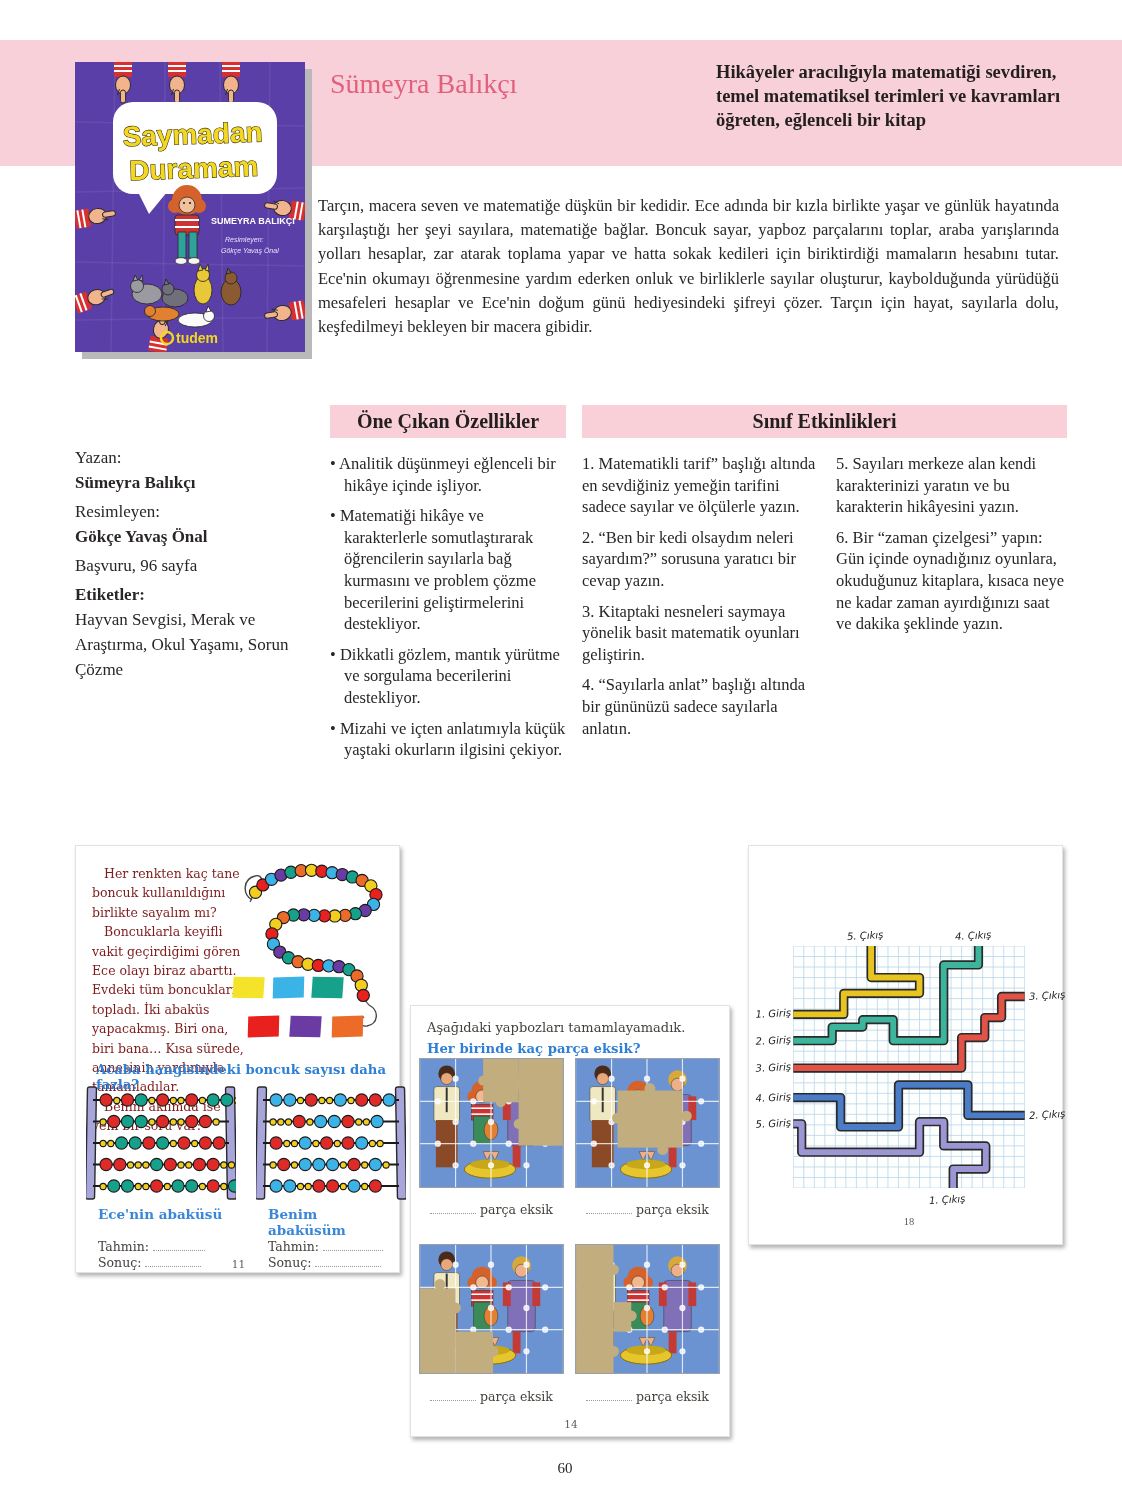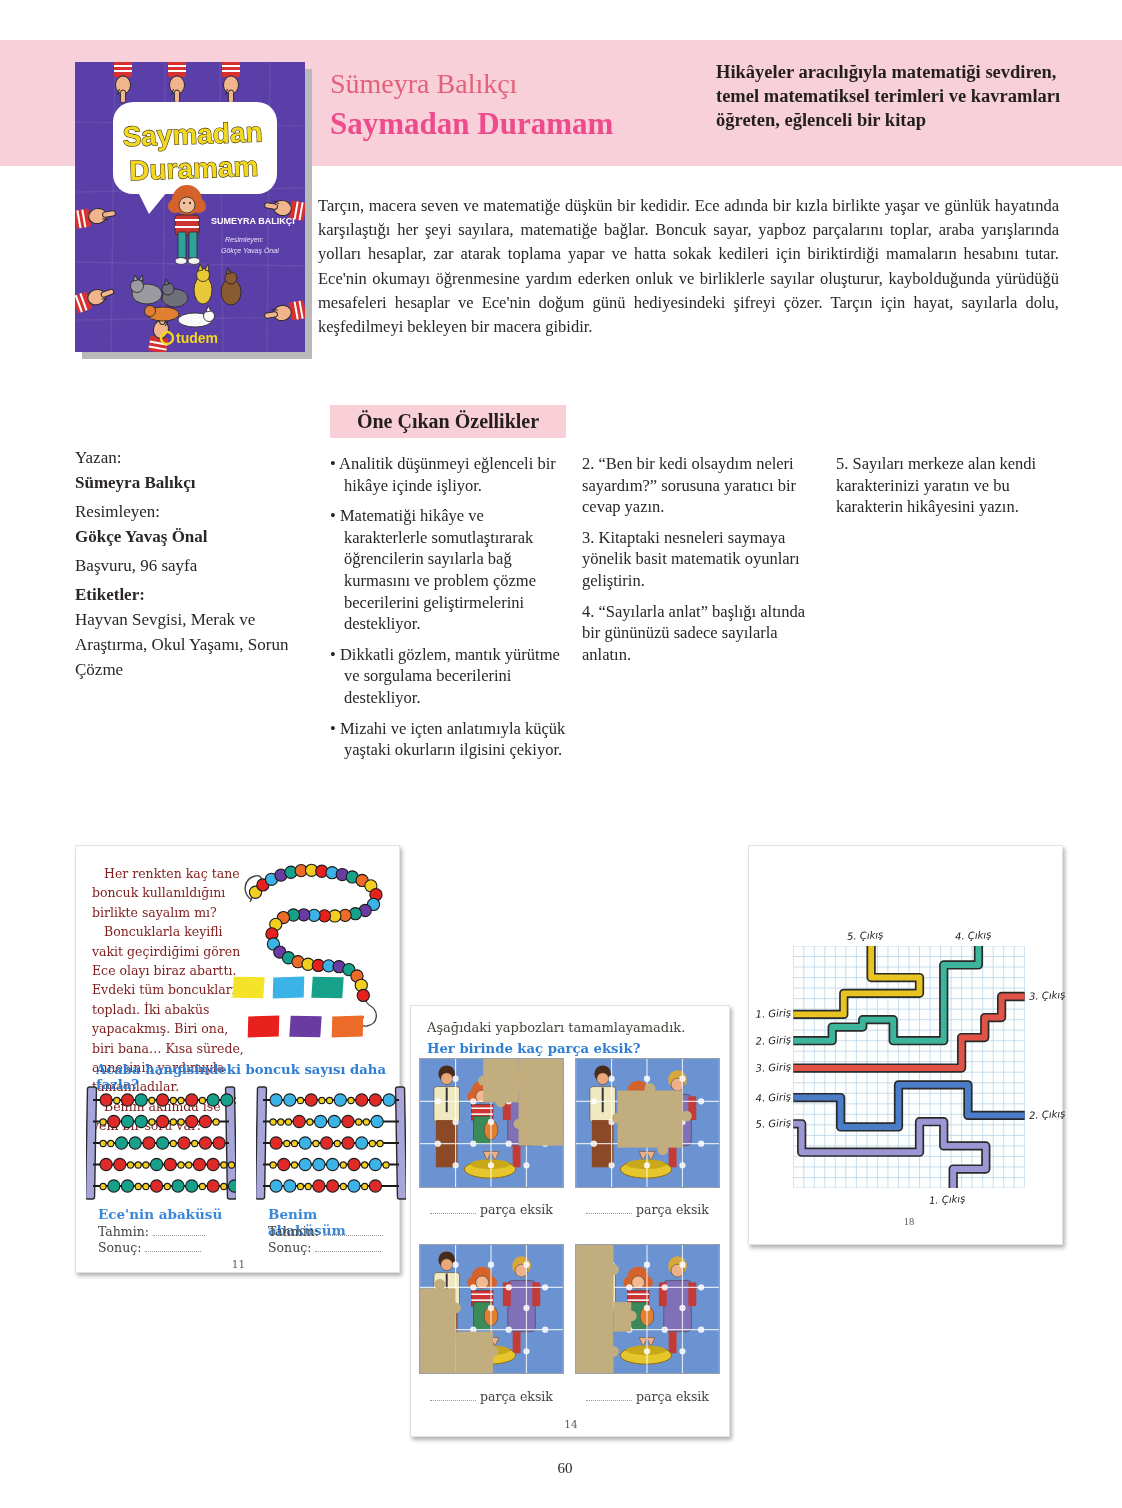--- a/index.html
+++ b/index.html
@@ -47,21 +47,21 @@
   .pageA { left:75px;  top:845px;  width:325px; height:428px; }
   .pageB { left:410px; top:1005px; width:320px; height:432px; }
   .pageC { left:748px; top:845px;  width:315px; height:400px; }
   .bookfont { font-family:"DejaVu Serif", serif; }
 
   
   .pa-text { left:16px; top:18px; width:158px; font-size:12.5px; line-height:19.4px; color:#7f1d1d; }
   .pa-text p { text-indent:12px; }
   .pa-question { left:20px; top:216px; width:300px; font-size:13.2px; font-weight:bold; color:#2f7fd4; }
   .pa-label { font-size:13.5px; font-weight:bold; color:#3a87d8; }
-  .pa-fill { font-size:12.5px; color:#45413d; margin-top:0; }
+  .pa-fill { font-size:12.5px; color:#45413d; margin-top:15px; }
   .dotline { display:inline-block; border-bottom:1px dotted #9a9a9a; height:10px; }
   .pgnum { font-size:10.5px; color:#5a5a5a; text-align:center; }
 
   
   .pb-line1 { left:16px; top:14px; width:290px; font-size:13px; color:#45413d; }
   .pb-line2 { left:16px; top:35px; width:290px; font-size:13.2px; font-weight:bold; color:#2f7fd4; }
   .puzzle { width:145px; height:130px; border:1px solid #9aa0a8; }
   .pb-cap { width:145px; text-align:center; font-size:12.5px; color:#45413d; }
 
   
@@ -71,21 +71,20 @@
 
   .footer-num { left:4px; top:1460px; width:1122px; text-align:center; font-size:15px; color:#2a2627; }
 </style>
 </head>
 <body>
 
 <div class="sheet">
 
   <div class="abs banner"></div>
   <div class="abs author-title">Sümeyra Balıkçı</div>
-  <div class="abs book-title">Saymadan Duramam</div>
   <div class="abs tagline">Hikâyeler aracılığıyla matematiği sevdiren,
 temel matematiksel terimleri ve kavramları
 öğreten, eğlenceli bir kitap</div>
 
   <div class="abs cover">
     <svg width="230" height="290" viewBox="0 0 230 290">
       <defs>
         <g id="hand">
           <rect x="0" y="-9" width="15" height="18" fill="#d83030"></rect>
           <line x1="4" y1="-9" x2="4" y2="9" stroke="#fff" stroke-width="2"></line>
@@ -168,45 +167,48 @@
       <g>
         <circle cx="92" cy="276" r="6" fill="none" stroke="#f2d820" stroke-width="2.4"></circle>
         <text x="101" y="281" font-family="Liberation Sans, sans-serif" font-size="14" font-weight="bold" fill="#f2d820">tudem</text>
       </g>
     </svg>
   </div>
 
   <div class="abs descr">Tarçın, macera seven ve matematiğe düşkün bir kedidir. Ece adında bir kızla birlikte yaşar ve günlük hayatında karşılaştığı her şeyi sayılara, matematiğe bağlar. Boncuk sayar, yapboz parçalarını toplar, araba yarışlarında yolları hesaplar, zar atarak toplama yapar ve hatta sokak kedileri için biriktirdiği mamaların hesabını tutar. Ece'nin okumayı öğrenmesine yardım ederken onluk ve birliklerle sayılar oluşturur, kaybolduğunda yürüdüğü mesafeleri hesaplar ve Ece'nin doğum günü hediyesindeki şifreyi çözer. Tarçın için hayat, sayılarla dolu, keşfedilmeyi bekleyen bir macera gibidir.</div>
 
   <div class="abs sec-bar features-bar">Öne Çıkan Özellikler</div>
+  <div class="abs sec-bar activities-bar">Sınıf Etkinlikleri</div>
 
   <div class="abs meta">
     <div>Yazan:</div>
     <div class="b">Sümeyra Balıkçı</div>
     <div class="gap">Resimleyen:</div>
     <div class="b">Gökçe Yavaş Önal</div>
     <div class="gap">Başvuru, 96 sayfa</div>
     <div class="b gap">Etiketler:</div>
     <div>Hayvan Sevgisi, Merak ve Araştırma, Okul Yaşamı, Sorun Çözme</div>
   </div>
 
   <div class="abs col features-col">
       <div class="feat">• Analitik düşünmeyi eğlenceli bir hikâye içinde işliyor.</div>
       <div class="feat">• Matematiği hikâye ve karakterlerle somutlaştırarak öğrencilerin sayılarla bağ kurmasını ve problem çözme becerilerini geliştirmelerini destekliyor.</div>
       <div class="feat">• Dikkatli gözlem, mantık yürütme ve sorgulama becerilerini destekliyor.</div>
       <div class="feat">• Mizahi ve içten anlatımıyla küçük yaştaki okurların ilgisini çekiyor.</div>
     </div>
 
   <div class="abs col act-col1">
+      <div class="act">1. Matematikli tarif” başlığı altında en sevdiğiniz yemeğin tarifini sadece sayılar ve ölçülerle yazın.</div>
       <div class="act">2. “Ben bir kedi olsaydım neleri sayardım?” sorusuna yaratıcı bir cevap yazın.</div>
       <div class="act">3. Kitaptaki nesneleri saymaya yönelik basit matematik oyunları geliştirin.</div>
       <div class="act">4. “Sayılarla anlat” başlığı altında bir gününüzü sadece sayılarla anlatın.</div>
     </div>
   <div class="abs col act-col2">
       <div class="act">5. Sayıları merkeze alan kendi karakterinizi yaratın ve bu karakterin hikâyesini yazın.</div>
+      <div class="act">6. Bir “zaman çizelgesi” yapın: Gün içinde oynadığınız oyunlara, okuduğunuz kitaplara, kısaca neye ne kadar zaman ayırdığınızı saat ve dakika şeklinde yazın.</div>
     </div>
 
   <div class="abs card pageA bookfont">
     <div class="abs pa-text">
       <p>Her renkten kaç tane boncuk kullanıldığını birlikte sayalım mı?</p>
       <p>Boncuklarla keyifli vakit geçirdiğimi gören Ece olayı biraz abarttı. Evdeki tüm boncukları topladı. İki abaküs yapacakmış. Biri ona, biri bana… Kısa sürede, annesinin yardımıyla tamamladılar.</p>
       <p>Benim aklımda ise yeni bir soru var:</p>
     </div>
     <svg class="abs" style="left:152px; top:4px;" width="170" height="200" viewBox="0 0 170 200" id="beadsvg">
       <path id="beadpath" d="M22,52 C30,30 62,17 92,21 C124,25 146,31 148,45 C150,60 128,66 104,66 C76,66 58,60 48,74 C38,89 46,103 68,111 C92,120 112,111 126,123 C138,133 130,144 141,155" fill="none" stroke="#555" stroke-width="1.2"></path>

